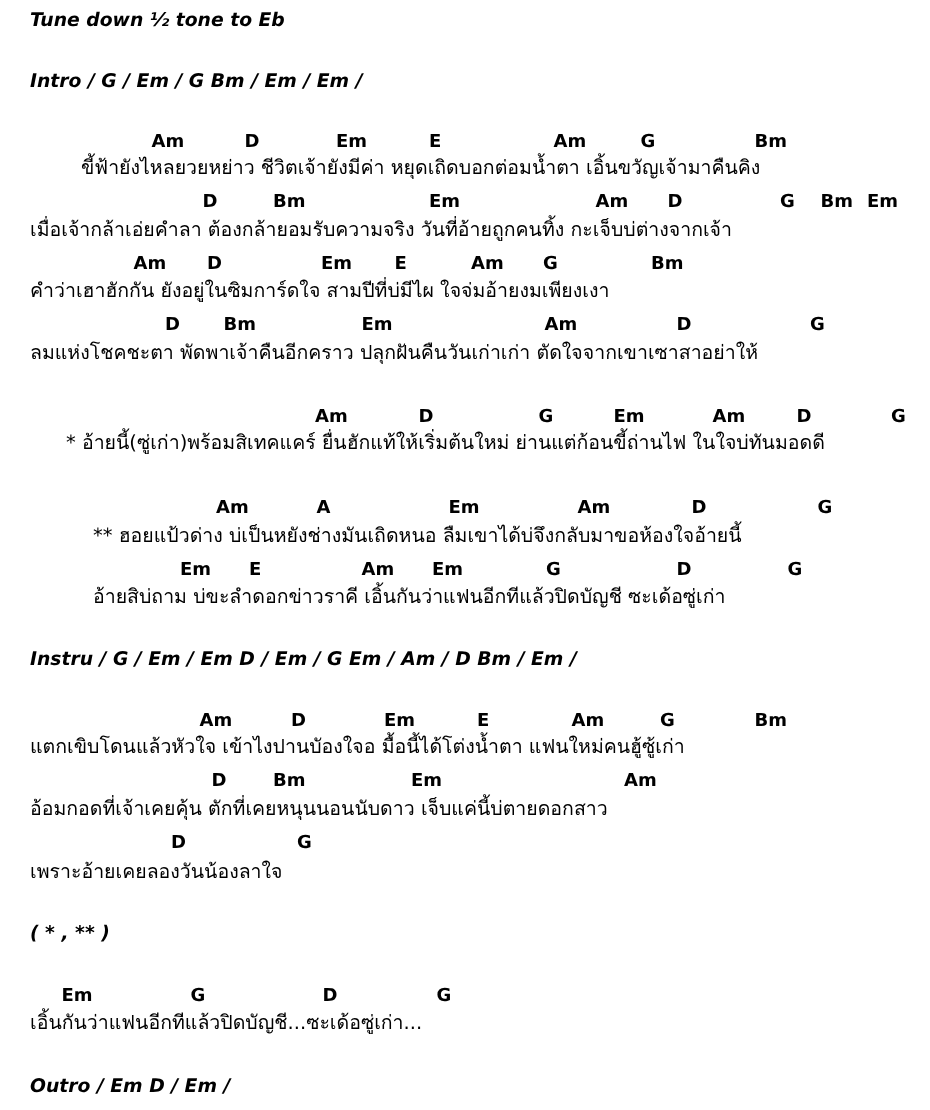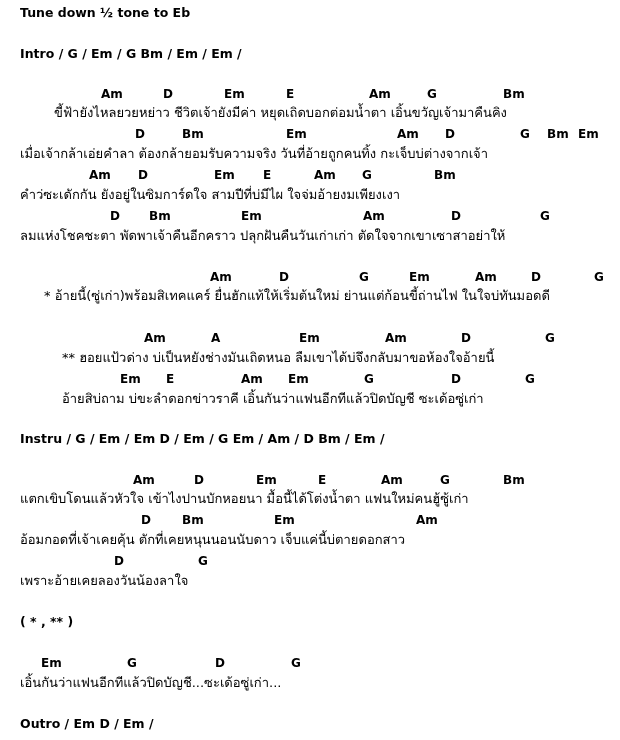--- a/index.html
+++ b/index.html
@@ -1,57 +1,57 @@
 <!DOCTYPE html>
 <html><head>
 <meta charset="utf-8">
 <style>
   html, body { margin: 0; padding: 0; background: #ffffff; }
   body { width: 620px; height: 740px; position: relative; overflow: hidden;
          font-family: "DejaVu Sans", "Liberation Sans", sans-serif; color: #000000; }
   .line { position: absolute; white-space: nowrap; line-height: 18px; }
-  .heading { font-weight: bold; font-size: 12.5px; left: 20px; }
+  .heading { font-weight: bold; font-size: 12.5px; left: 20px; font-style: italic; }
   .lyric { font-size: 13px; }
   .chord { position: absolute; font-weight: bold; font-size: 12px; white-space: nowrap; line-height: 16px; }
 </style>
 </head>
 <body>
 
 <div id="sheet">
   <div class="line heading" style="top:4px;">Tune down  ½ tone to Eb</div>
   <div class="line heading" style="top:45px;">Intro  / G / Em / G Bm / Em / Em /</div>
 
   <div>
     <div class="chord-row"></div>
     <div class="line lyric" style="top:104px;left:20px;margin-left:34px;">ขี้ฟ้ายังไหลยวยหย่าว ชีวิตเจ้ายังมีค่า หยุดเถิดบอกต่อมน้ำตา เอิ้นขวัญเจ้ามาคืนคิง</div>
     <div class="chord-row"></div>
     <div class="line lyric" style="top:145px;left:20px;">เมื่อเจ้ากล้าเอ่ยคำลา ต้องกล้ายอมรับความจริง วันที่อ้ายถูกคนทิ้ง กะเจ็บบ่ต่างจากเจ้า</div>
     <div class="chord-row"></div>
-    <div class="line lyric" style="top:186px;left:20px;">คำว่ซะเดักกัน ยังอยู่ในซิมการ์ดใจ สามปีที่บ่มีไผ   ใจจ่มอ้ายงมเพียงเงา</div>
+    <div class="line lyric" style="top:186px;left:20px;">คำว่าเฮาฮักกัน ยังอยู่ในซิมการ์ดใจ สามปีที่บ่มีไผ   ใจจ่มอ้ายงมเพียงเงา</div>
     <div class="chord-row"></div>
     <div class="line lyric" style="top:227px;left:20px;">ลมแห่งโชคชะตา พัดพาเจ้าคืนอีกคราว ปลุกฝันคืนวันเก่าเก่า ตัดใจจากเขาเซาสาอย่าให้</div>
   </div>
 
   <div>
     <div class="chord-row"></div>
     <div class="line lyric" style="top:287px;left:44px;">* อ้ายนี้(ซู่เก่า)พร้อมสิเทคแคร์ ยื่นฮักแท้ให้เริ่มต้นใหม่ ย่านแต่ก้อนขี้ถ่านไฟ ในใจบ่ทันมอดดี</div>
   </div>
 
   <div>
     <div class="chord-row"></div>
     <div class="line lyric" style="top:349px;left:62px;">** ฮอยแป้วด่าง บ่เป็นหยังช่างมันเถิดหนอ ลืมเขาได้บ่จึงกลับมาขอห้องใจอ้ายนี้</div>
     <div class="chord-row"></div>
     <div class="line lyric" style="top:390px;left:62px;">อ้ายสิบ่ถาม บ่ขะลำดอกข่าวราคี  เอิ้นกันว่าแฟนอีกทีแล้วปิดบัญชี ซะเด้อซู่เก่า</div>
   </div>
 
   <div class="line heading" style="top:430px;">Instru  / G / Em / Em D / Em / G Em / Am / D Bm / Em /</div>
 
   <div>
     <div class="chord-row"></div>
-    <div class="line lyric" style="top:490px;left:20px;">แตกเขิบโดนแล้วหัวใจ เข้าไงปานบักหอยนา มื้อนี้ได้โต่งน้ำตา แฟนใหม่คนฮู้ซู้เก่า</div>
+    <div class="line lyric" style="top:490px;left:20px;">แตกเขิบโดนแล้วหัวใจ เข้าไงปานบัองใจอ มื้อนี้ได้โต่งน้ำตา แฟนใหม่คนฮู้ซู้เก่า</div>
     <div class="chord-row"></div>
     <div class="line lyric" style="top:531px;left:20px;">อ้อมกอดที่เจ้าเคยคุ้น ตักที่เคยหนุนนอนนับดาว เจ็บแค่นี้บ่ตายดอกสาว</div>
     <div class="chord-row"></div>
     <div class="line lyric" style="top:572px;left:20px;font-family:Liberation Serif, serif;">เพราะอ้ายเคยลองวันน้องลาใจ</div>
   </div>
 
   <div class="line heading" style="top:613px;">( * , ** )</div>
 
   <div>
     <div class="chord-row"></div>

